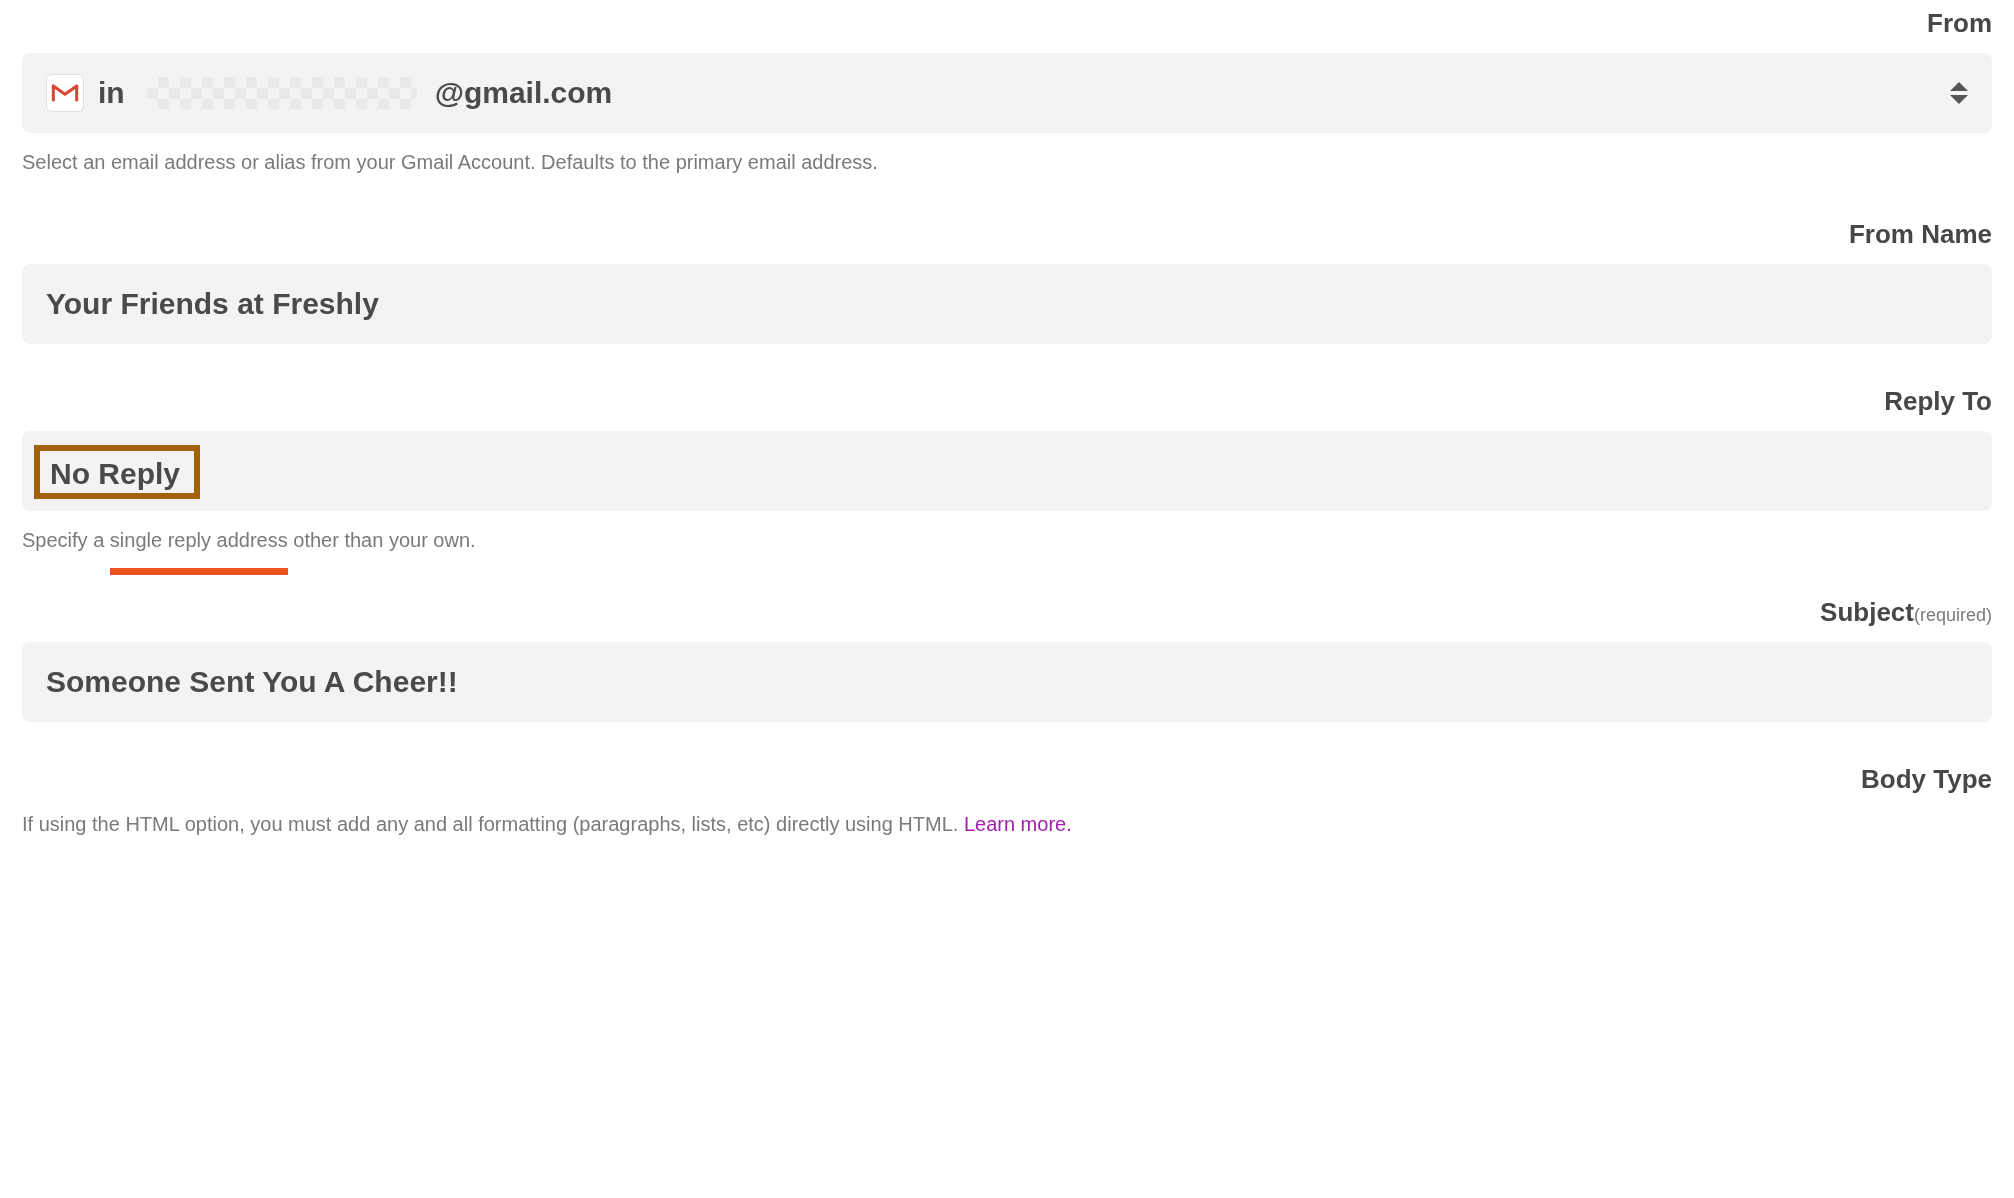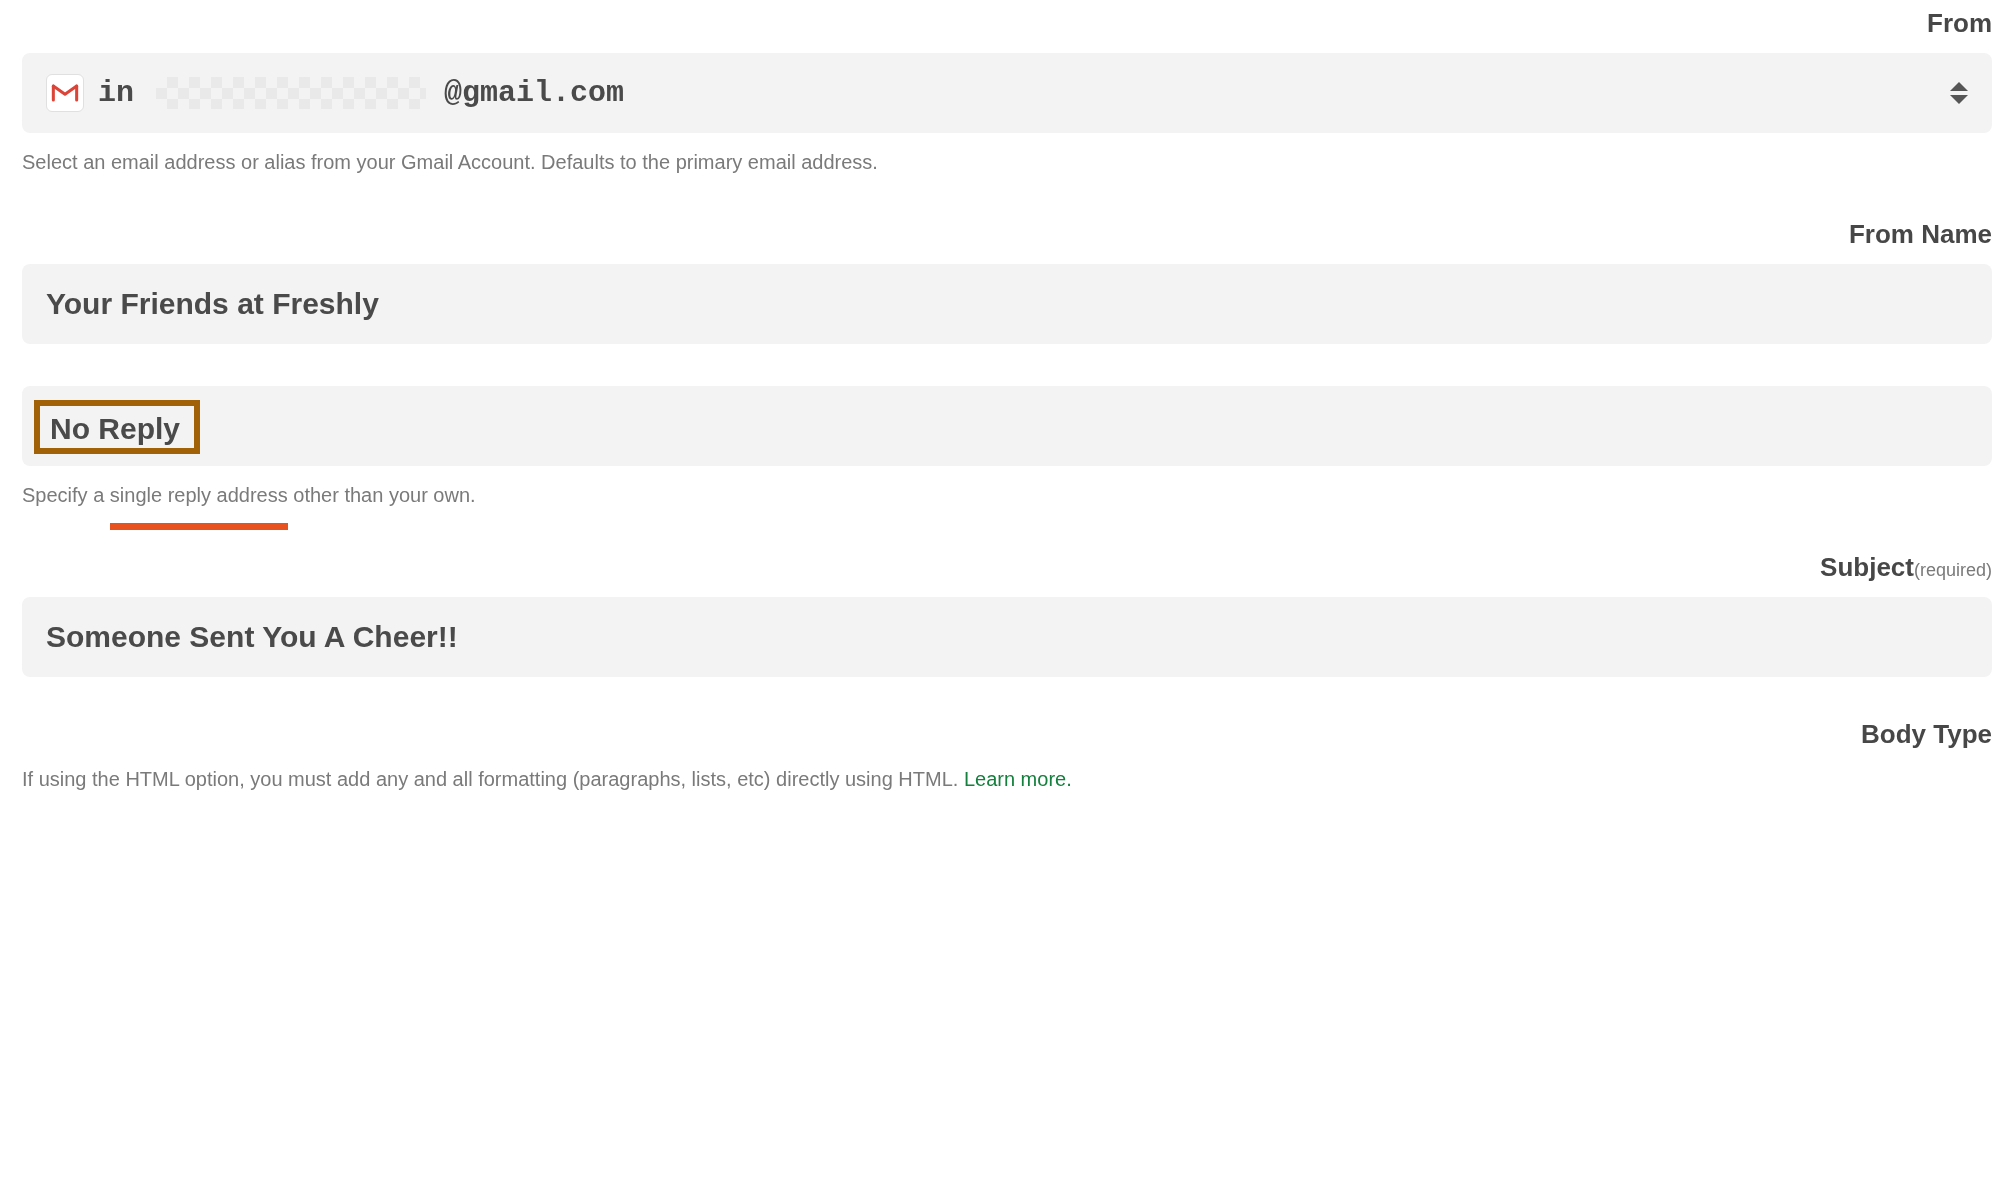--- a/index.html
+++ b/index.html
@@ -39,21 +39,20 @@
     font-weight: 600;
     color: #4a4a4a;
     position: relative;
   }
   .select-box { cursor: pointer; }
   .select-value {
     display: flex;
     align-items: center;
     gap: 14px;
     flex: 1;
-    font-family: Liberation Mono, monospace;
   }
   .gmail-icon {
     width: 38px;
     height: 38px;
     background: #ffffff;
     border: 1px solid #e0e0e0;
     border-radius: 6px;
     display: flex;
     align-items: center;
     justify-content: center;
@@ -88,21 +87,21 @@
     border-right: 9px solid transparent;
   }
   .stepper-icon .tri.up { border-bottom: 9px solid #555; }
   .stepper-icon .tri.down { border-top: 9px solid #555; }
   .help-text {
     font-size: 20px;
     color: #7a7a7a;
     margin-top: 14px;
     line-height: 1.5;
   }
-  .help-text a { color: #15803d; text-decoration: none; }
+  .help-text a { color: #a21caf; text-decoration: none; }
   .highlight-box {
     border: 6px solid #a16207;
     padding: 6px 14px 2px 10px;
     display: inline-block;
     margin: -2px 0 -2px -4px;
   }
   .underline-mark {
     position: relative;
     display: inline-block;
   }
@@ -158,20 +157,23 @@
 <div class="form-group">
   <div class="label-row">
     <div class="field-label">From Name</div>
   </div>
   <div class="text-input">
     <input class="text-input-inner" value="Your Friends at Freshly" style="">
   </div>
 </div>
 
 <div class="form-group">
+  <div class="label-row">
+    <div class="field-label">Reply To</div>
+  </div>
   <div class="text-input reply-input">
     <span class="highlight-box">
       <span>No Reply</span>
     </span>
   </div>
   <div class="help-text">
     <span>Specify a </span><span class="underline-mark">single reply address</span><span> other than your own.</span>
   </div>
 </div>
 

